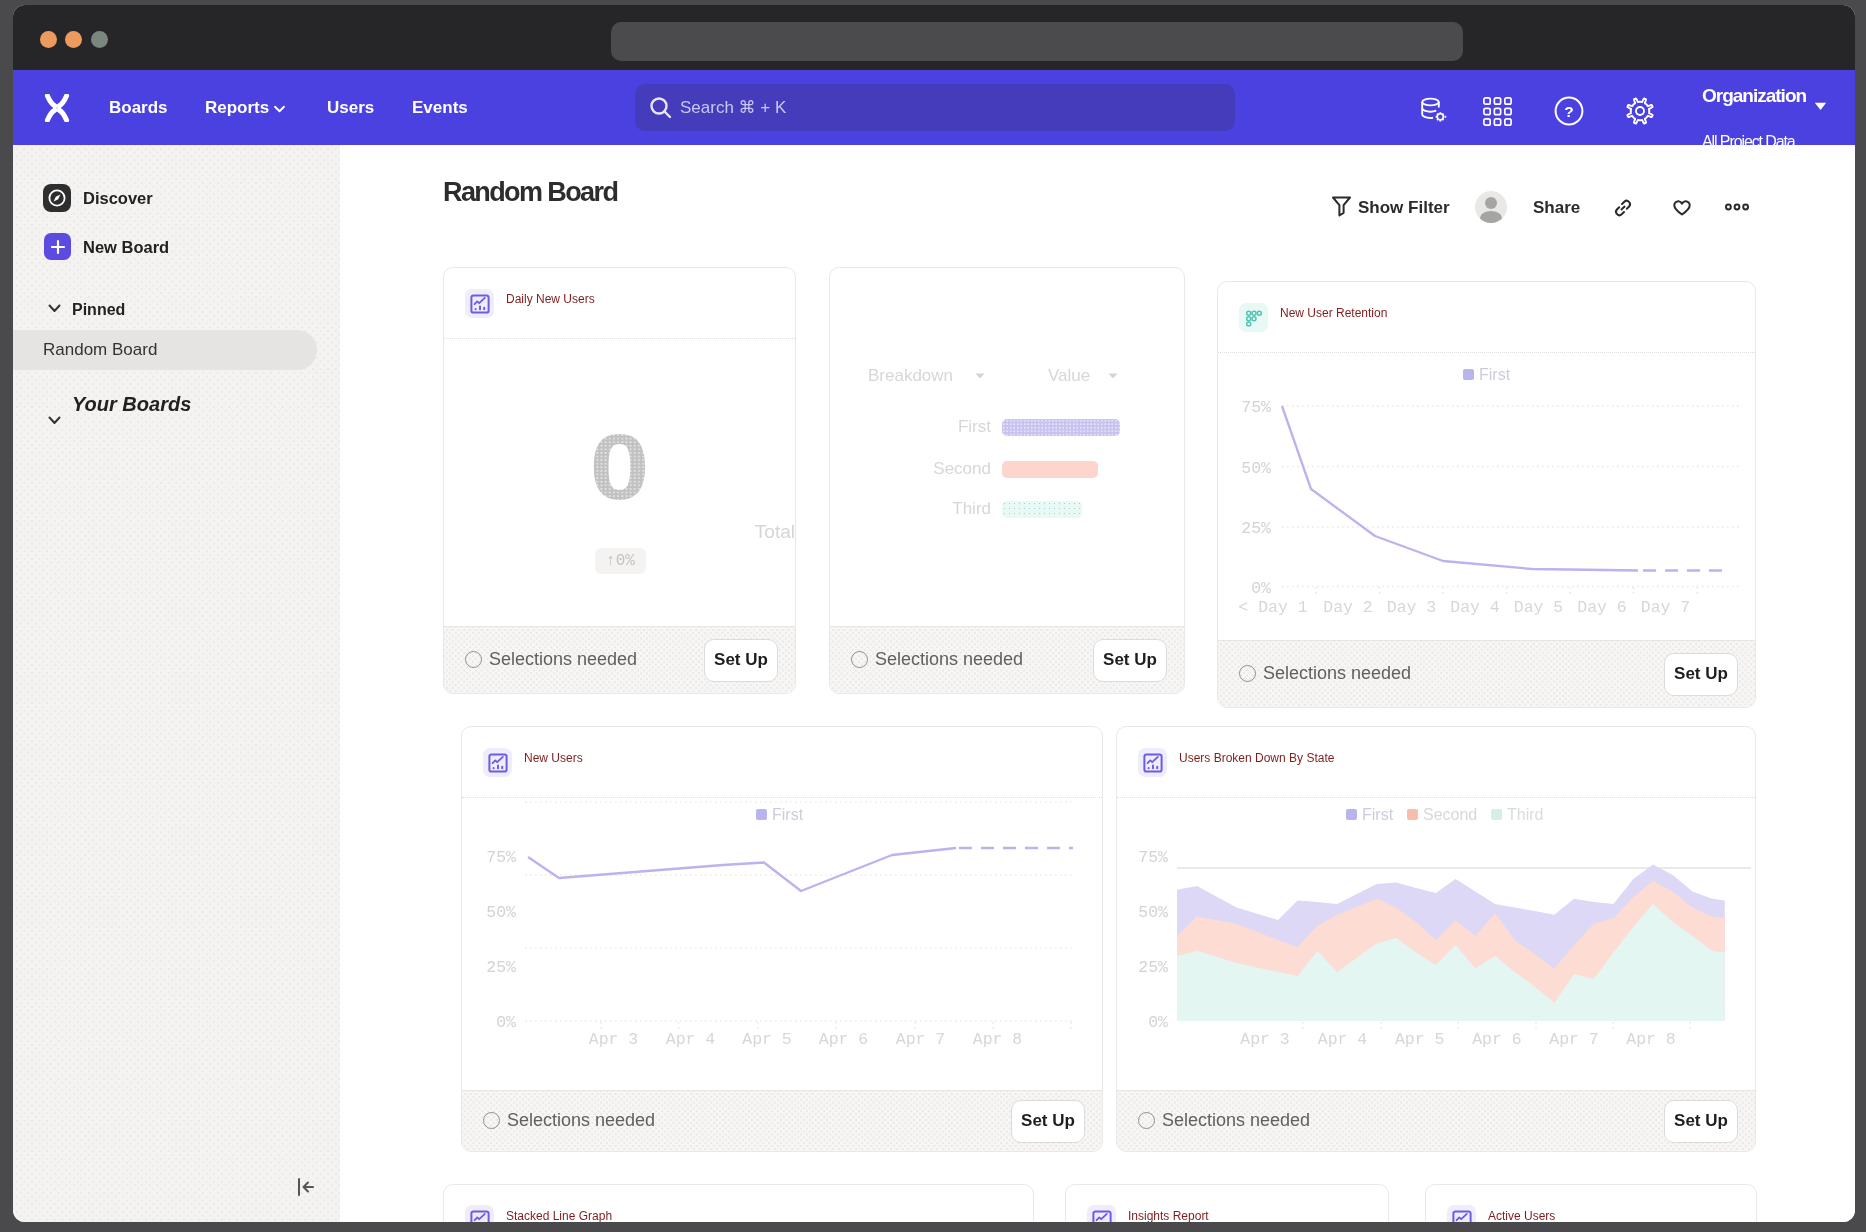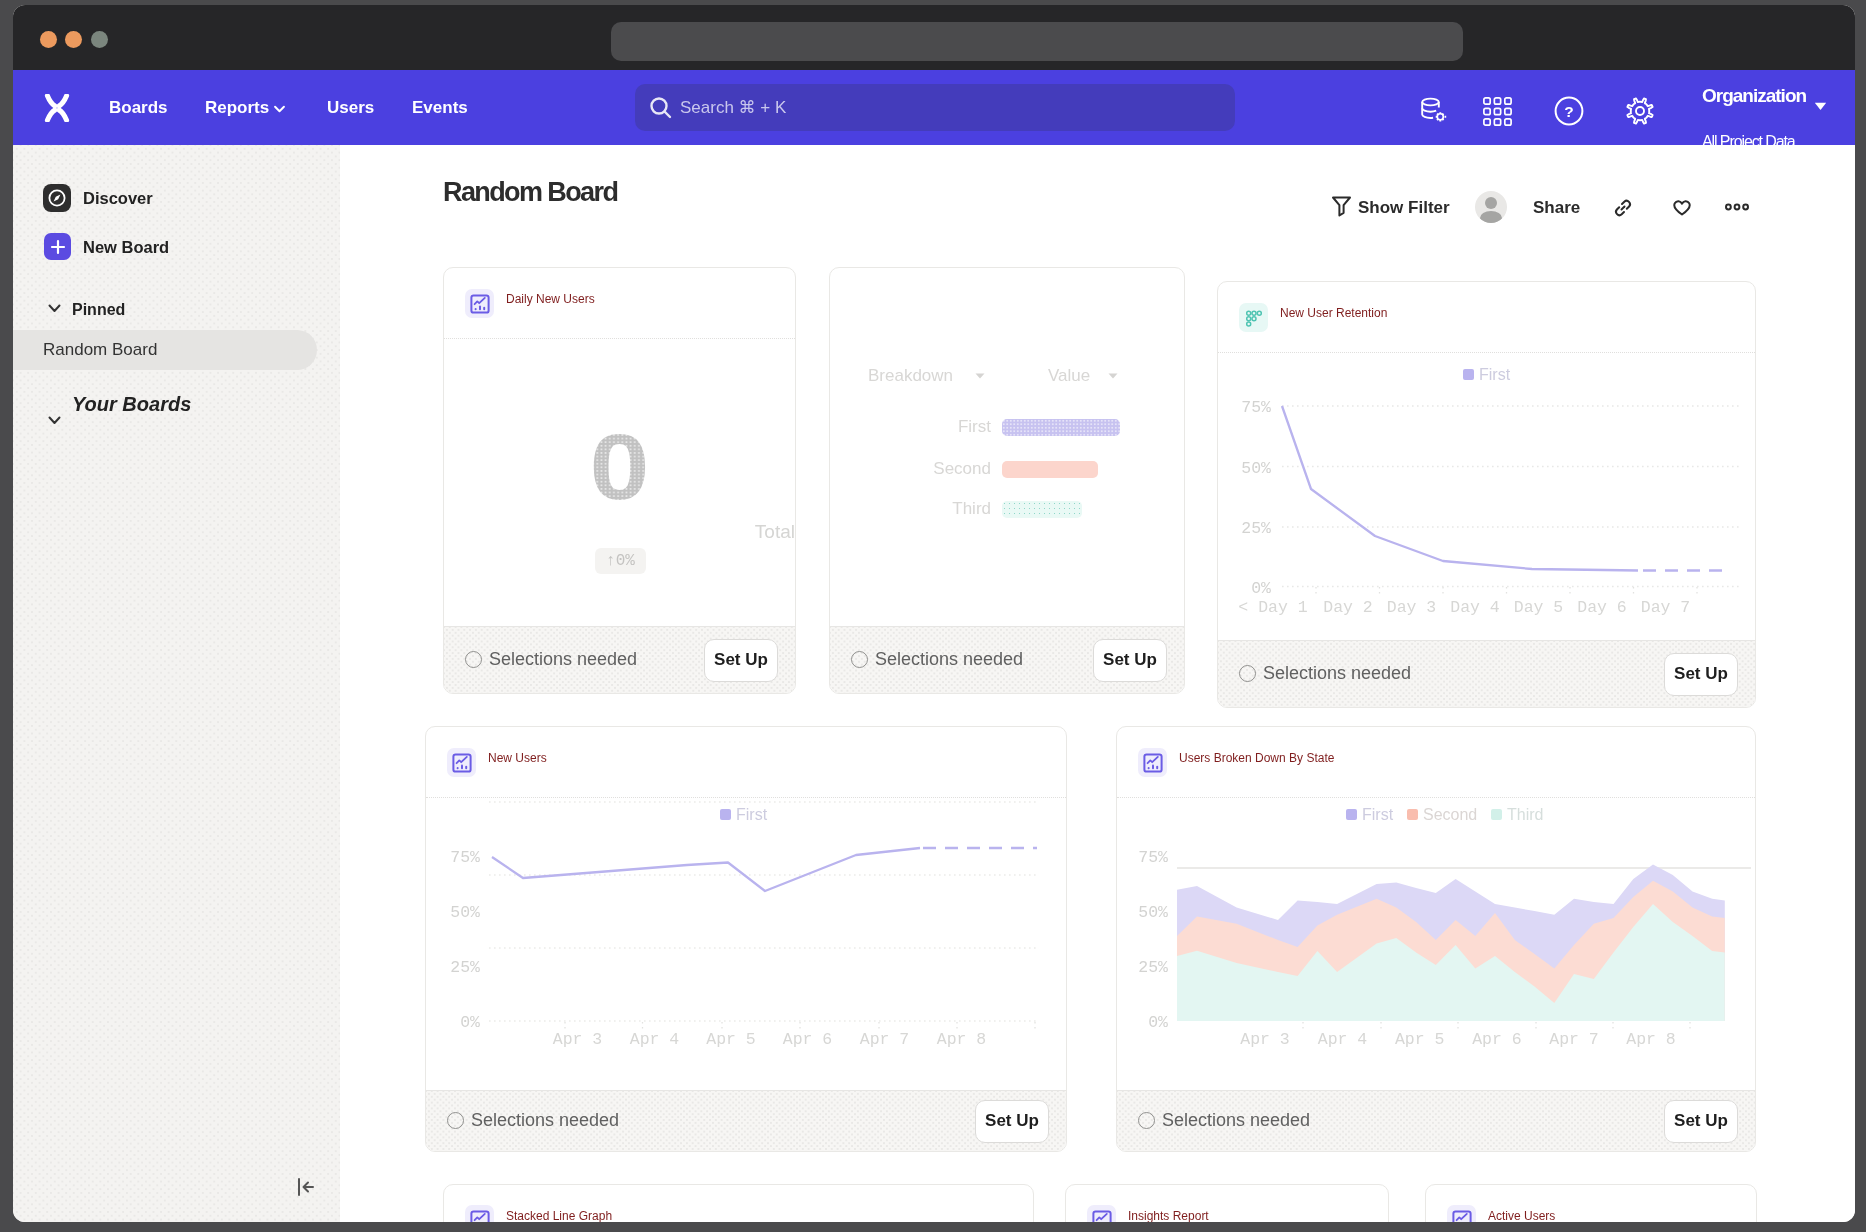--- a/index.html
+++ b/index.html
@@ -288,21 +288,21 @@
       <polyline points="64,124 93,207 157,254 225,279 314,287 386,288 420,288.5" fill="none" stroke="#b9b3ee" stroke-width="2.3" stroke-linejoin="round"></polyline>
       <path d="M425,288.5 H512" fill="none" stroke="#b9b3ee" stroke-width="2.3" stroke-dasharray="13 9"></path>
     </svg>
     <div class="cfoot" style="height:67px;">
       <span class="snd" style="top:24px;"></span>
       <span class="snt" style="top:22px;">Selections needed</span>
       <span class="setup" style="top:12px;">Set Up</span>
     </div>
   </div>
 
-  <div class="card" style="left:412px;top:721px;width:642px;height:426px;">
+  <div class="card" style="left:448px;top:721px;width:642px;height:426px;">
     <div class="chead">
       <span class="cicon">
           <svg width="20" height="20" viewBox="0 0 20 20">
         <rect x="1.4" y="1.4" width="17.2" height="17.2" rx="2.2" stroke="#6b5ce5" stroke-width="2" fill="none"></rect>
         <polyline points="4.6,10.2 7.3,7.4 9.2,9.2 14.8,3.9" stroke="#6b5ce5" stroke-width="1.8" fill="none" stroke-linecap="round" stroke-linejoin="round"></polyline>
         <g stroke="#6b5ce5" stroke-width="2" stroke-linecap="round">
           <path d="M5.6,14.9 v0.4"></path>
               <path d="M10,12.6 v2.7"></path>
               <path d="M14.2,13.8 v1.5"></path>
         </g>

